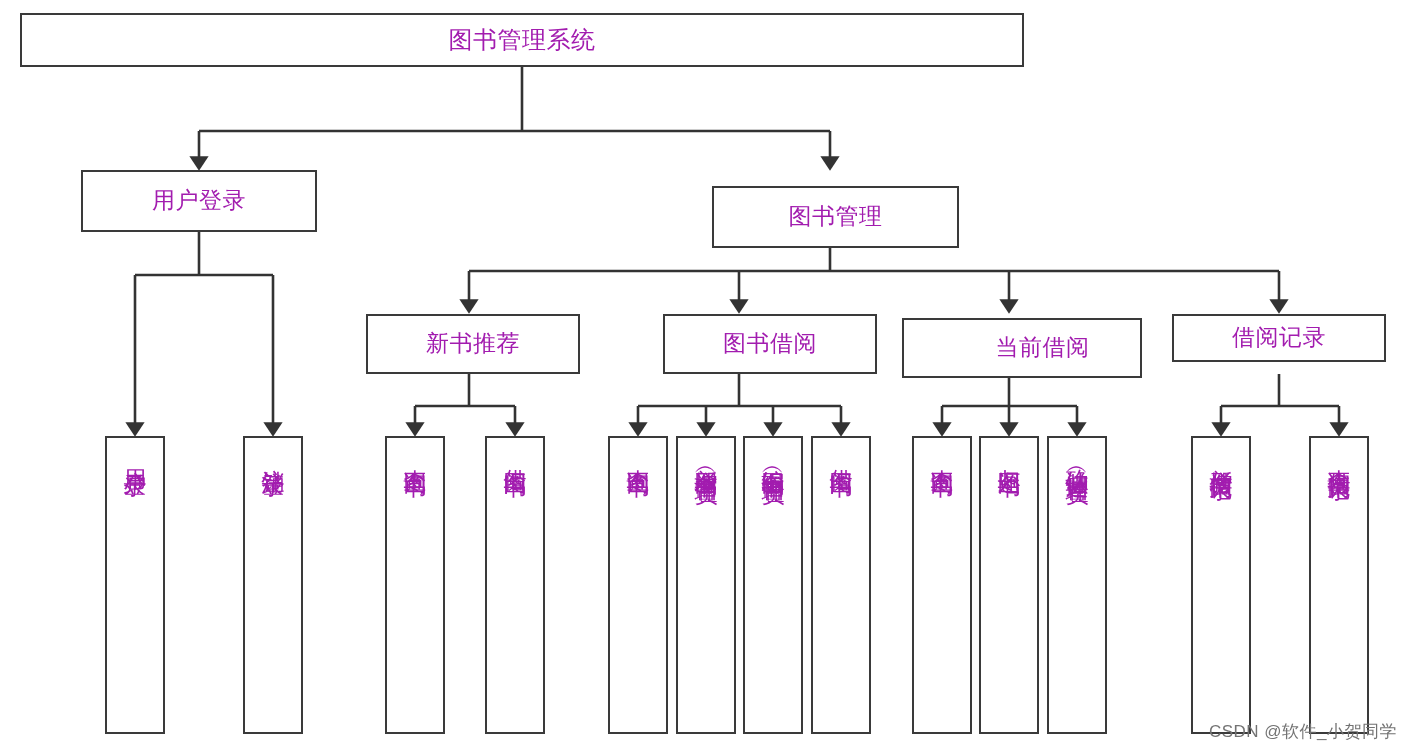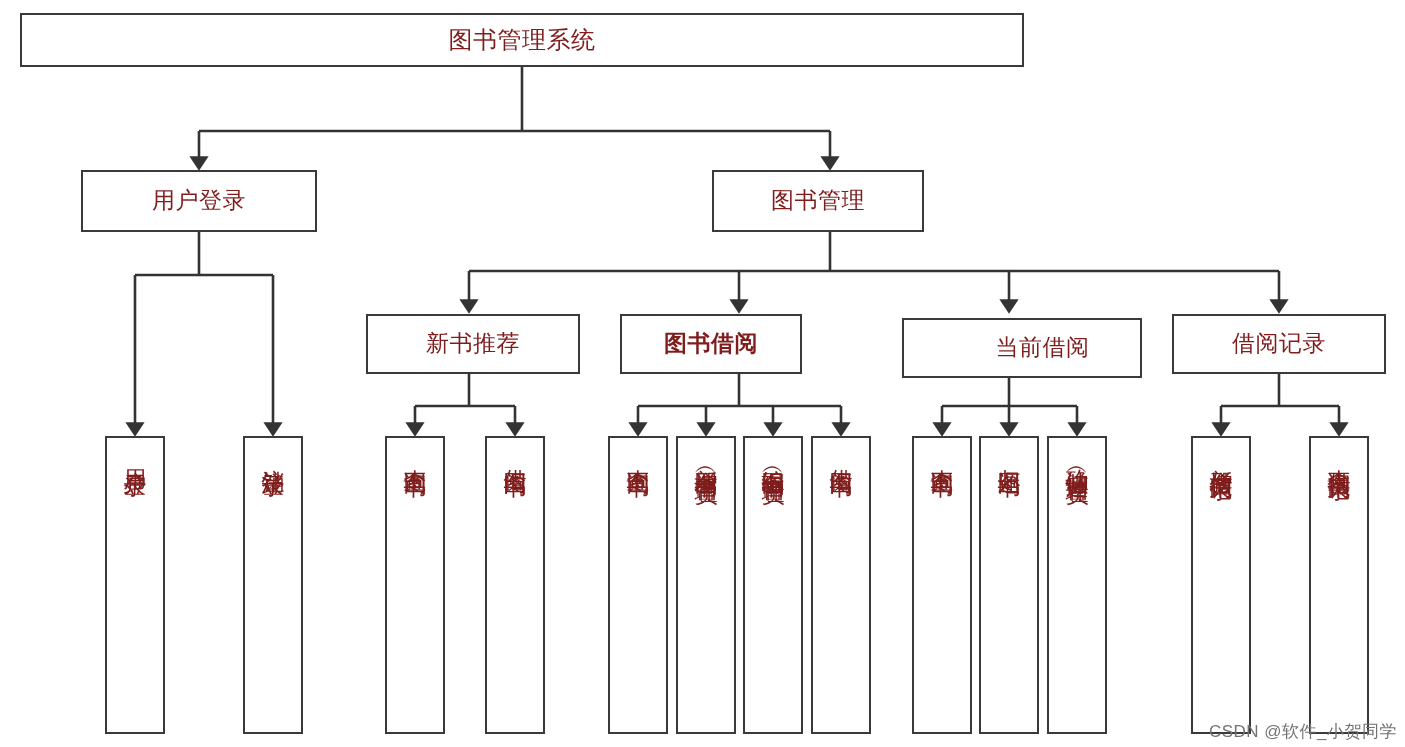--- a/index.html
+++ b/index.html
@@ -27,21 +27,21 @@
     pointer-events: none;
   }
   .node {
     position: absolute;
     box-sizing: border-box;
     background: #ffffff;
     border: 2px solid #3a3a3a;
     display: flex;
     align-items: center;
     justify-content: center;
-    color: #7f1d1d;
+    color: #a21caf;
     z-index: 3;
   }
   .node-label {
     display: block;
     text-align: center;
     line-height: 1.18;
     white-space: nowrap;
   }
   .node.horizontal .node-label {
     font-size: 23px;
@@ -128,37 +128,37 @@
   </svg>
 
   <div class="node horizontal root" style="left:20px; top:13px; width:1004px; height:54px;">
     <span class="node-label">图书管理系统</span>
   </div>
 
   <div class="node horizontal" style="left:81px; top:170px; width:236px; height:62px;">
     <span class="node-label">用户登录</span>
   </div>
 
-  <div class="node horizontal" style="left:712px; top:170px; width:212px; height:62px;">
+  <div class="node horizontal" style="left:712px; top:186px; width:247px; height:62px;">
     <span class="node-label">图书管理</span>
   </div>
 
   <div class="node horizontal" style="left:366px; top:314px; width:214px; height:60px;">
     <span class="node-label">新书推荐</span>
   </div>
 
-  <div class="node horizontal" style="left:620px; top:314px; width:182px; height:60px;font-weight:bold;">
+  <div class="node horizontal" style="left:663px; top:314px; width:214px; height:60px;">
     <span class="node-label">图书借阅</span>
   </div>
 
   <div class="node horizontal" style="left:902px; top:318px; width:240px; height:60px;padding-left:41px;">
     <span class="node-label">当前借阅</span>
   </div>
 
-  <div class="node horizontal" style="left:1172px; top:314px; width:214px; height:60px;">
+  <div class="node horizontal" style="left:1172px; top:314px; width:214px; height:48px;">
     <span class="node-label">借阅记录</span>
   </div>
 
   <div class="node vertical" style="left:105px; top:436px; width:60px; height:298px;">
     <span class="node-label">用户登录</span>
   </div>
 
   <div class="node vertical" style="left:243px; top:436px; width:60px; height:298px;">
     <span class="node-label">注销登录</span>
   </div>

